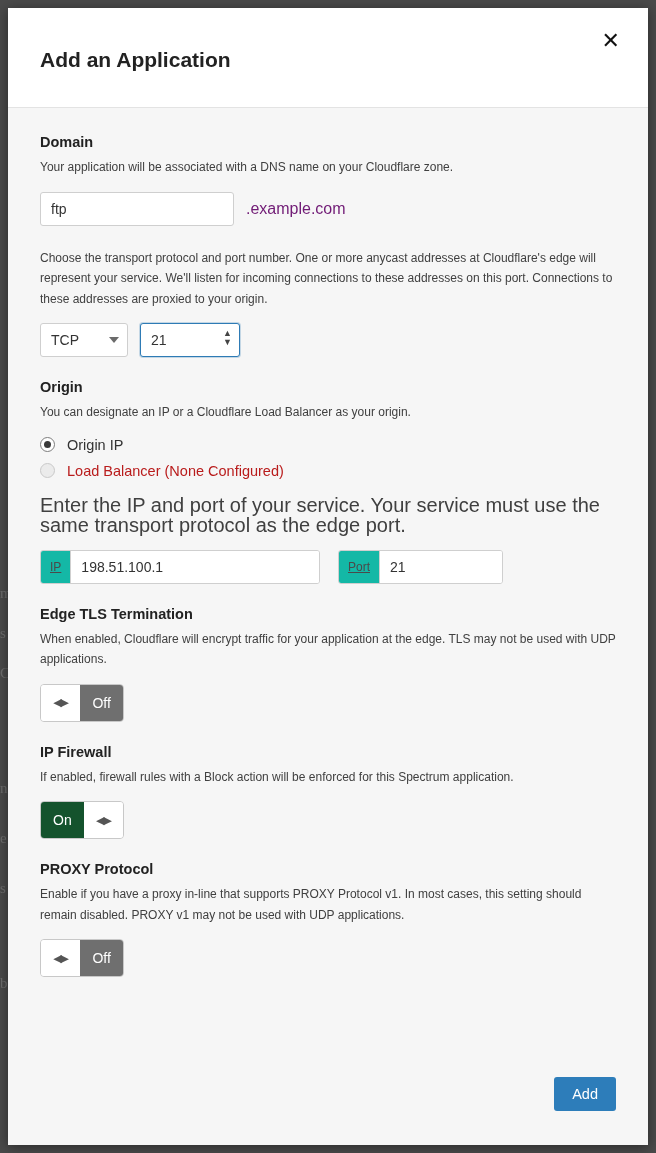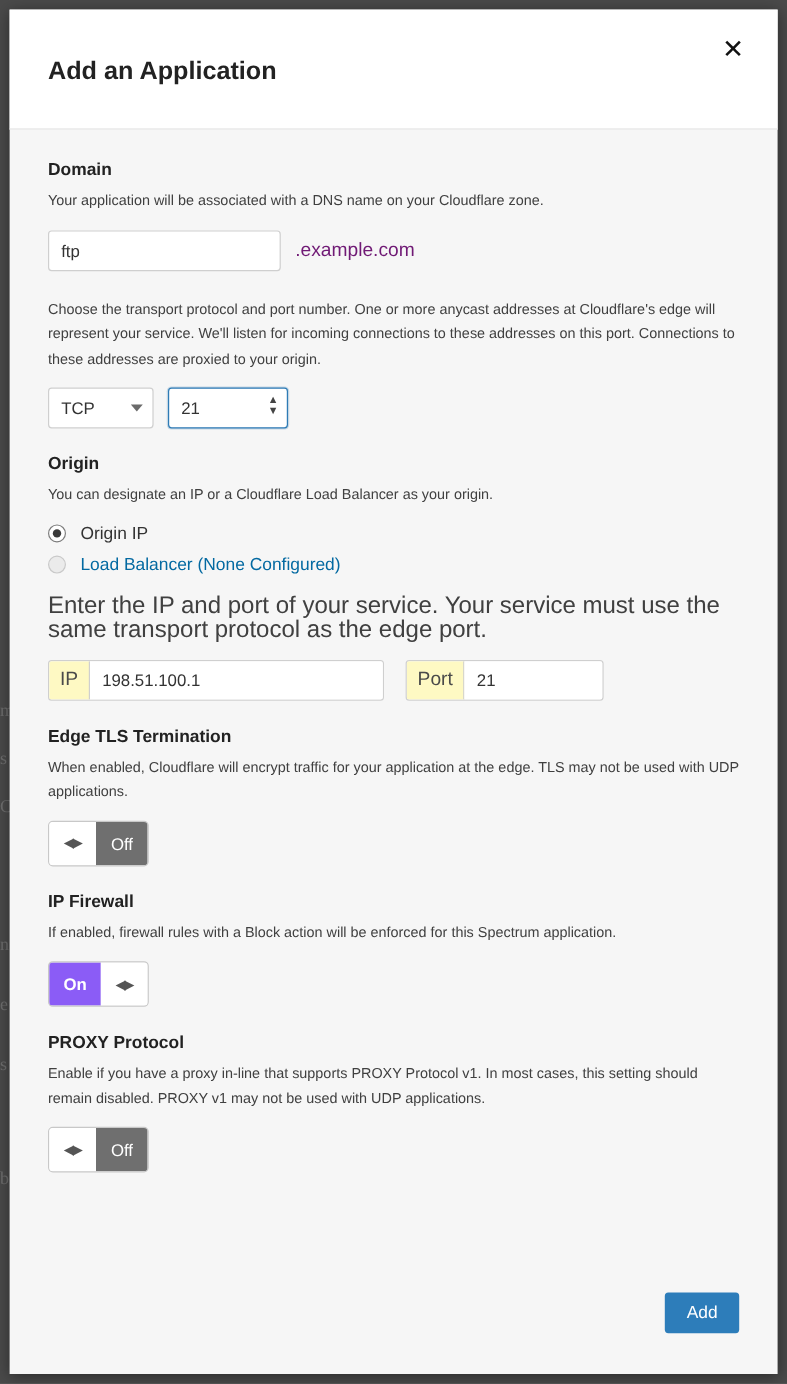--- a/index.html
+++ b/index.html
@@ -160,45 +160,46 @@
   .radio.checked::after {
     content: "";
     position: absolute;
     left: 3px; top: 3px;
     width: 7px; height: 7px;
     border-radius: 50%;
     background: #3a3a3a;
   }
   .radio.disabled { background: #ebebeb; border-color: #c9c9c9; }
   .radio-label { font-size: 14.5px; color: #333; }
-  .radio-label.disabled { color: #0369a1; }
+  .radio-label.disabled { color: #b91c1c; }
   .sub-desc {
     font-size: 20px;
     color: #404040;
     line-height: 20.5px;
     margin: 16px 0 14px 0;
   }
   
   .field-group {
     display: flex;
     align-items: stretch;
     border: 1px solid #cfcfcf;
     border-radius: 3px;
     background: #fff;
     height: 34px;
     overflow: hidden;
   }
   .field-addon {
-    background: #fef9c3;
+    background: #14b8a6;
     border-right: 1px solid #cfcfcf;
-    font-size: 16px;
+    font-size: 12px;
     color: #4a4a4a;
     display: flex;
     align-items: center;
     padding: 0 9px;
+    text-decoration: underline;
   }
   .field-group input {
     border: none;
     height: 32px;
     border-radius: 0;
   }
   .ip-group { width: 280px; margin-right: 18px; }
   .ip-group input { width: 100%; }
   .port-group { width: 165px; }
   .port-group input { width: 100%; }
@@ -219,21 +220,21 @@
     font-size: 14px;
     cursor: pointer;
   }
   .seg.handle {
     background: #ffffff;
     color: #555;
     font-size: 11px;
     letter-spacing: -1px;
   }
   .seg.off-label { background: #6f6f6f; color: #ffffff; font-weight: normal; }
-  .seg.on-label  { background: #8b5cf6; color: #ffffff; font-weight: bold; }
+  .seg.on-label  { background: #14532d; color: #ffffff; font-weight: normal; }
   .modal-footer {
     padding: 0 32px 34px 32px;
     display: flex;
     justify-content: flex-end;
     flex: 0 0 auto;
   }
   .add-btn {
     background: #2d7dba;
     color: #fff;
     border: none;

